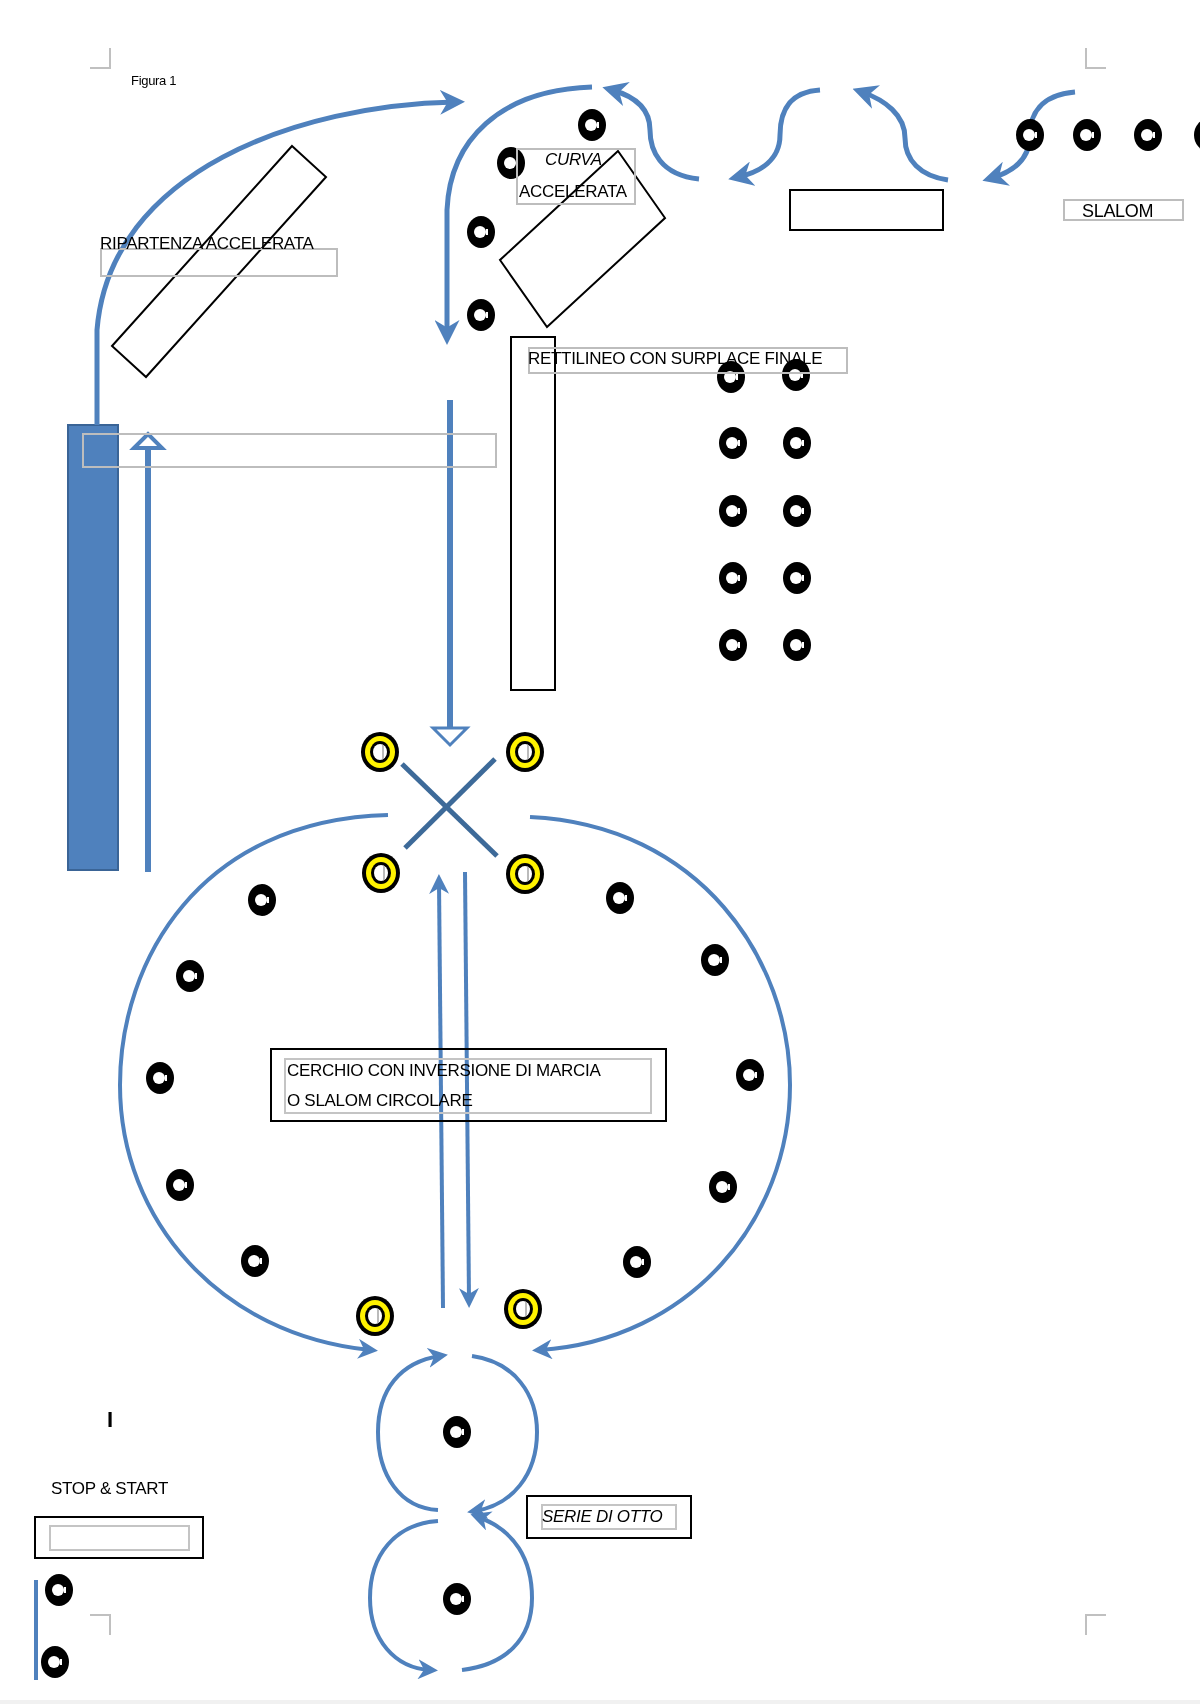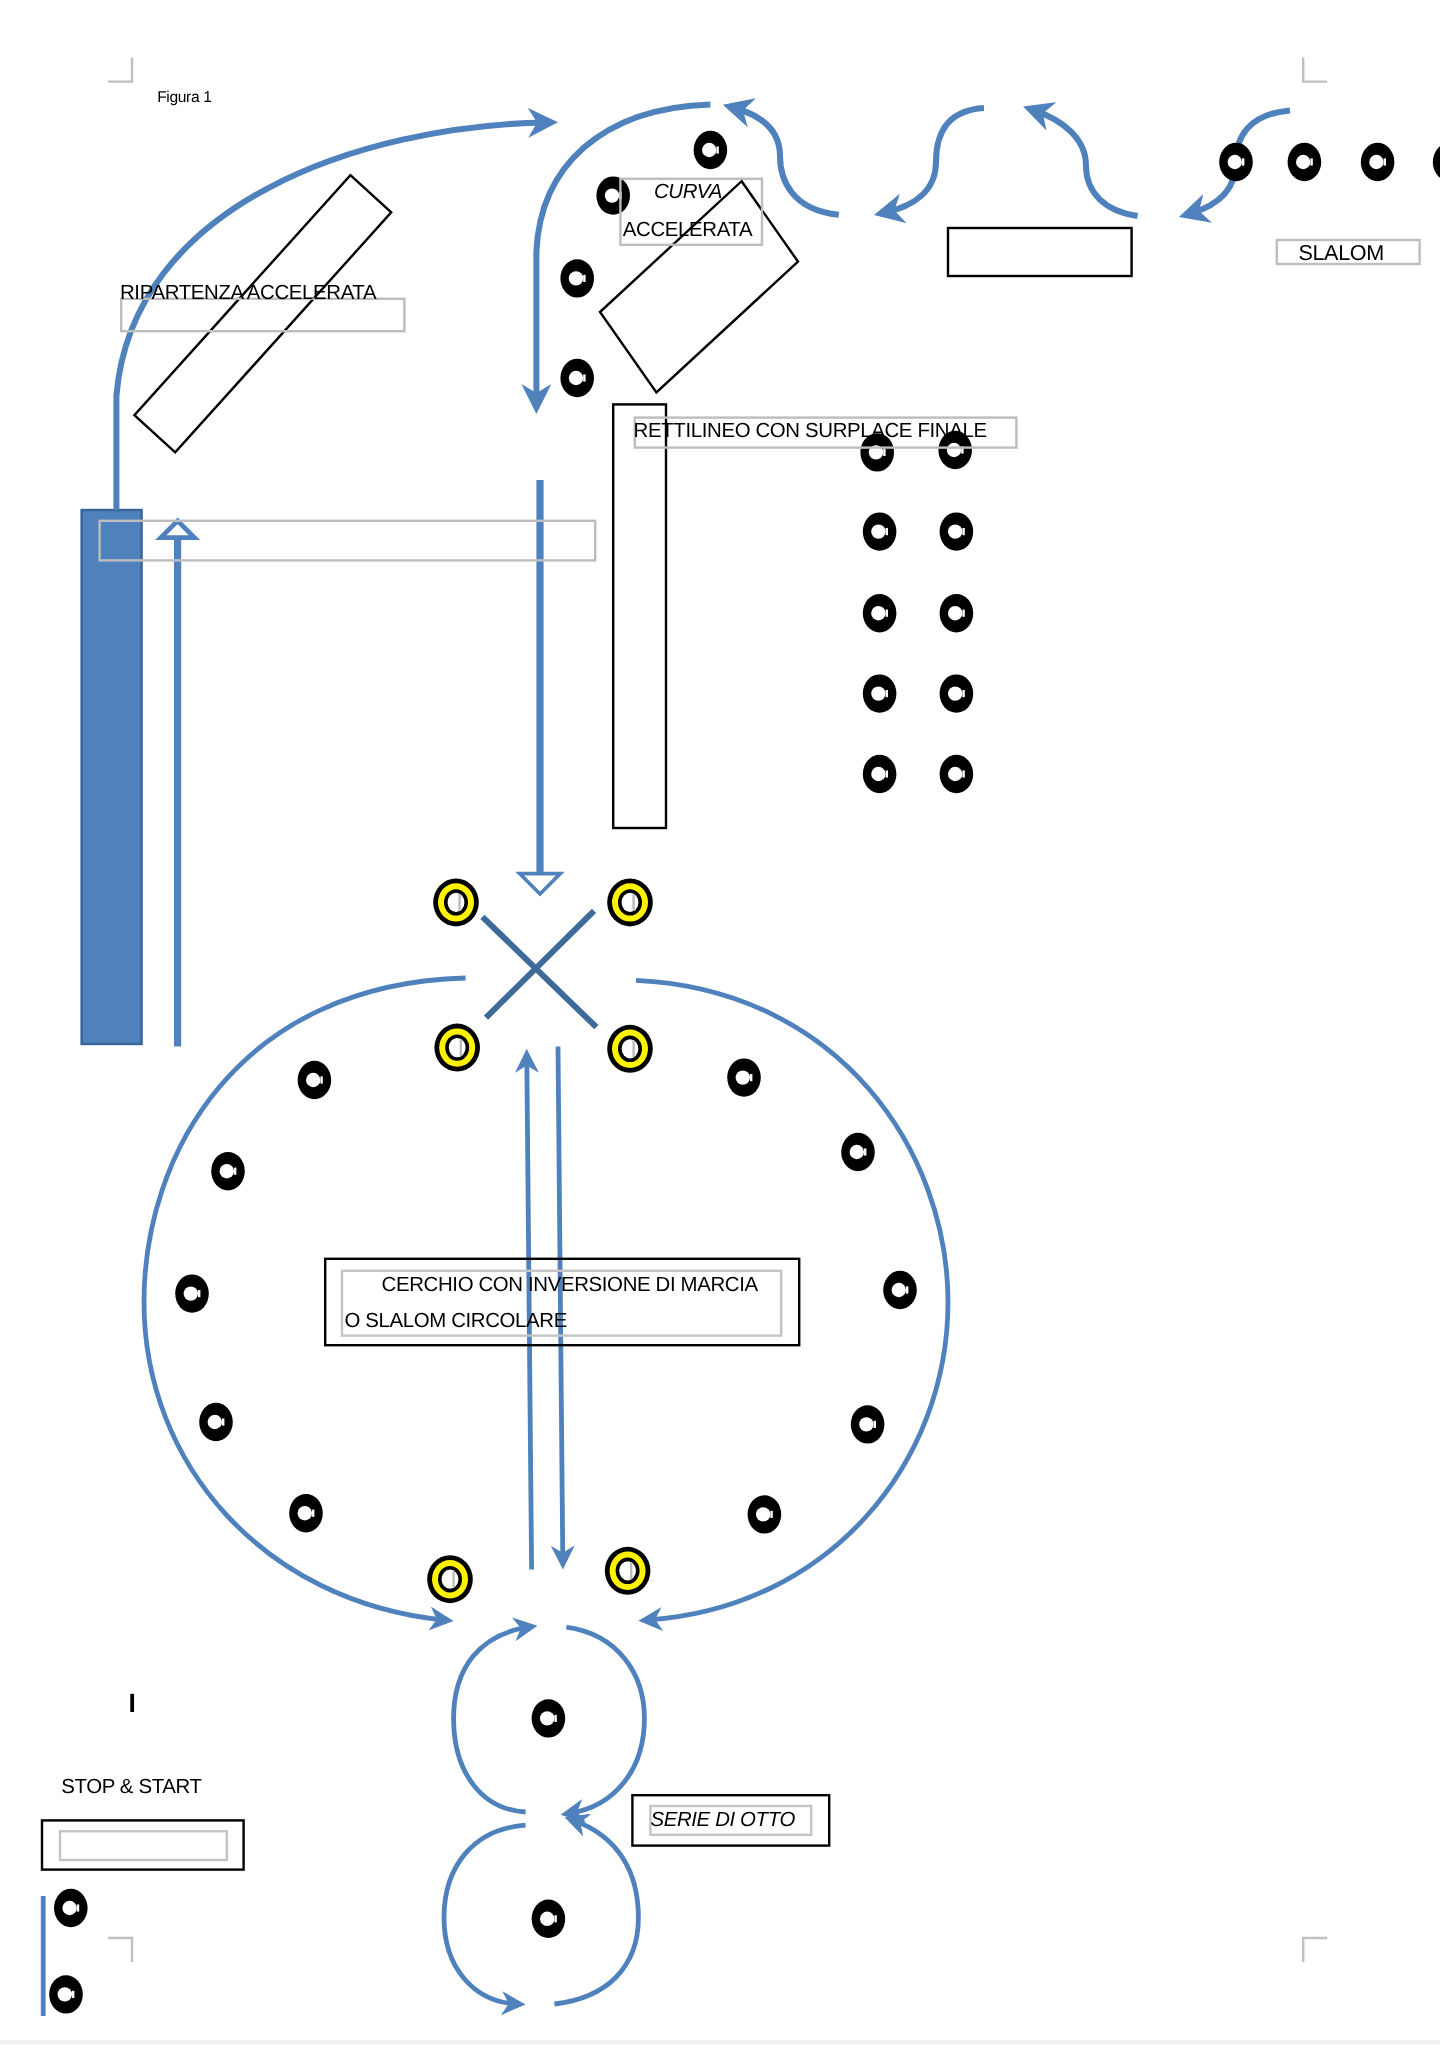--- a/index.html
+++ b/index.html
@@ -126,21 +126,21 @@
   <div class="lbl" style="left:1082px; top:202px; font-size:18px;">SLALOM</div>
 
   <div class="grey-box" style="left:528px; top:347px; width:320px; height:27px;"></div>
   <div class="lbl" style="left:528px; top:350px; font-size:17px;">RETTILINEO CON SURPLACE FINALE</div>
 
   <div class="grey-box" style="left:82px; top:433px; width:415px; height:35px;"></div>
 
   <div class="black-box" style="left:270px; top:1048px; width:397px; height:74px;">
     <div class="inner" style="left:12px; top:8px; width:368px; height:56px;"></div>
   </div>
-  <div class="lbl" style="left:287px; top:1062px; font-size:17px;padding-left:31px;">CERCHIO CON INVERSIONE DI MARCIA</div>
+  <div class="lbl" style="left:287px; top:1062px; font-size:17px;">CERCHIO CON INVERSIONE DI MARCIA</div>
   <div class="lbl" style="left:287px; top:1092px; font-size:17px;">O SLALOM CIRCOLARE</div>
 
   <div class="black-box" style="left:526px; top:1495px; width:166px; height:44px;">
     <div class="inner" style="left:13px; top:7px; width:136px; height:26px;"></div>
   </div>
   <div class="lbl" style="left:542px; top:1508px; font-size:17px;font-style:italic;">SERIE DI OTTO</div>
 
   <div class="black-box" style="left:34px; top:1516px; width:170px; height:43px;">
     <div class="inner" style="left:13px; top:7px; width:141px; height:26px;"></div>
   </div>

